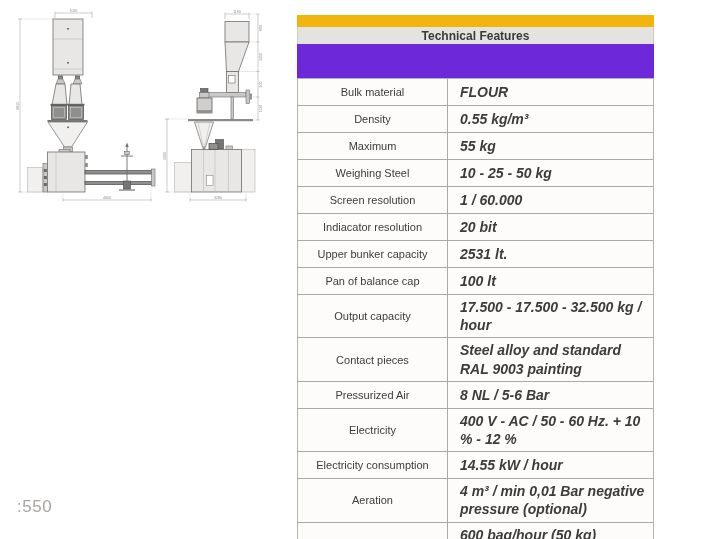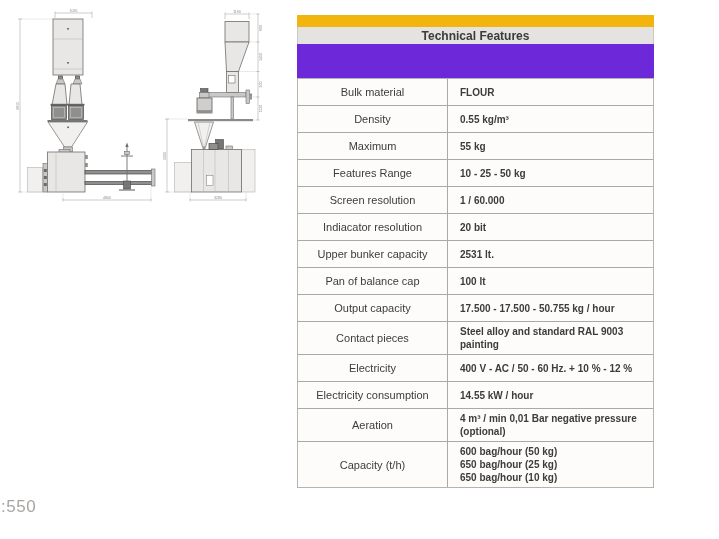--- a/index.html
+++ b/index.html
@@ -6,21 +6,21 @@
   body{
     width:719px;height:539px;position:relative;overflow:hidden;
     background:#ffffff;
     font-family:"Liberation Sans",sans-serif;
     color:#3c3c3b;
   }
   
   .drawings{position:absolute;left:0;top:0;width:300px;height:539px;}
   .drawings svg{display:block;}
   .footer-text{
-    position:absolute;left:1px;top:497px;
+    position:absolute;left:17px;top:497px;
     font-size:17px;color:#a8a5a2;letter-spacing:0.5px;
   }
   
   .spec-table{
     position:absolute;left:297px;top:15px;width:357px;
     background:#6d28d9;
   }
   .accent-bar{height:12px;background:#F2B50D;}
   .table-header{
     height:17px;background:#E4E3E1;
@@ -34,22 +34,22 @@
     border-bottom:1px solid #a9a9a7;box-sizing:border-box;
   }
   .row:last-child{border-bottom:none;}
   .cell{box-sizing:border-box;display:flex;align-items:center;}
   .cell-label{
     width:150px;border-right:1px solid #a9a9a7;
     justify-content:center;text-align:center;
     font-size:11px;color:#3c3c3b;padding:2px 6px;
   }
   .cell-value{
-    flex:1;font-size:10px;font-weight:700;color:#3c3c3b;
-    padding:3px 6px 3px 12px;white-space:pre-line;line-height:1.3;
+    flex:1;font-size:14px;font-weight:700;color:#3c3c3b;
+    padding:3px 6px 3px 12px;white-space:pre-line;line-height:1.3;font-style:italic;
   }
   
   .fill-light{fill:#e8e7e5;stroke:#6e6e6e;stroke-width:0.8;}
   .fill-lighter{fill:#f1f0ee;stroke:#6e6e6e;stroke-width:0.7;}
   .fill-mid{fill:#c9c8c6;stroke:#6e6e6e;stroke-width:0.6;}
   .fill-dark{fill:#8f8f8e;stroke:#4a4a4a;stroke-width:0.7;}
   .fill-darker{fill:#767675;stroke:#4a4a4a;stroke-width:0.6;}
   .silhouette{fill:#f1f0ee;stroke:#b3b3b1;stroke-width:0.6;}
   .dim-line{stroke:#9a9a9a;stroke-width:0.5;fill:none;}
   .ext-line{stroke:#c9c9c7;stroke-width:0.4;fill:none;}
@@ -224,21 +224,21 @@
     <div class="cell cell-label">Density</div>
     <div class="cell cell-value">0.55 kg/m³</div>
   </div>
 
   <div class="row">
     <div class="cell cell-label">Maximum</div>
     <div class="cell cell-value">55 kg</div>
   </div>
 
   <div class="row">
-    <div class="cell cell-label">Features Range</div>
+    <div class="cell cell-label">Weighing Steel</div>
     <div class="cell cell-value">10 - 25 - 50 kg</div>
   </div>
 
   <div class="row">
     <div class="cell cell-label">Screen resolution</div>
     <div class="cell cell-value">1 / 60.000</div>
   </div>
 
   <div class="row">
     <div class="cell cell-label">Indiacator resolution</div>
@@ -251,28 +251,32 @@
     <div class="cell cell-value">2531 lt.</div>
   </div>
 
   <div class="row">
     <div class="cell cell-label">Pan of balance cap</div>
     <div class="cell cell-value">100 lt</div>
   </div>
 
   <div class="row">
     <div class="cell cell-label">Output capacity</div>
-    <div class="cell cell-value">17.500 - 17.500 - 50.755 kg / hour</div>
+    <div class="cell cell-value">17.500 - 17.500 - 32.500 kg / hour</div>
   </div>
 
   <div class="row">
     <div class="cell cell-label">Contact pieces</div>
     <div class="cell cell-value">Steel alloy and standard RAL 9003 painting</div>
   </div>
 
+  <div class="row">
+    <div class="cell cell-label">Pressurized Air</div>
+    <div class="cell cell-value">8 NL / 5-6 Bar</div>
+  </div>
 
   <div class="row">
     <div class="cell cell-label">Electricity</div>
     <div class="cell cell-value">400 V - AC / 50 - 60 Hz. + 10 % - 12 %</div>
   </div>
 
   <div class="row">
     <div class="cell cell-label">Electricity consumption</div>
     <div class="cell cell-value">14.55 kW / hour</div>
   </div>

